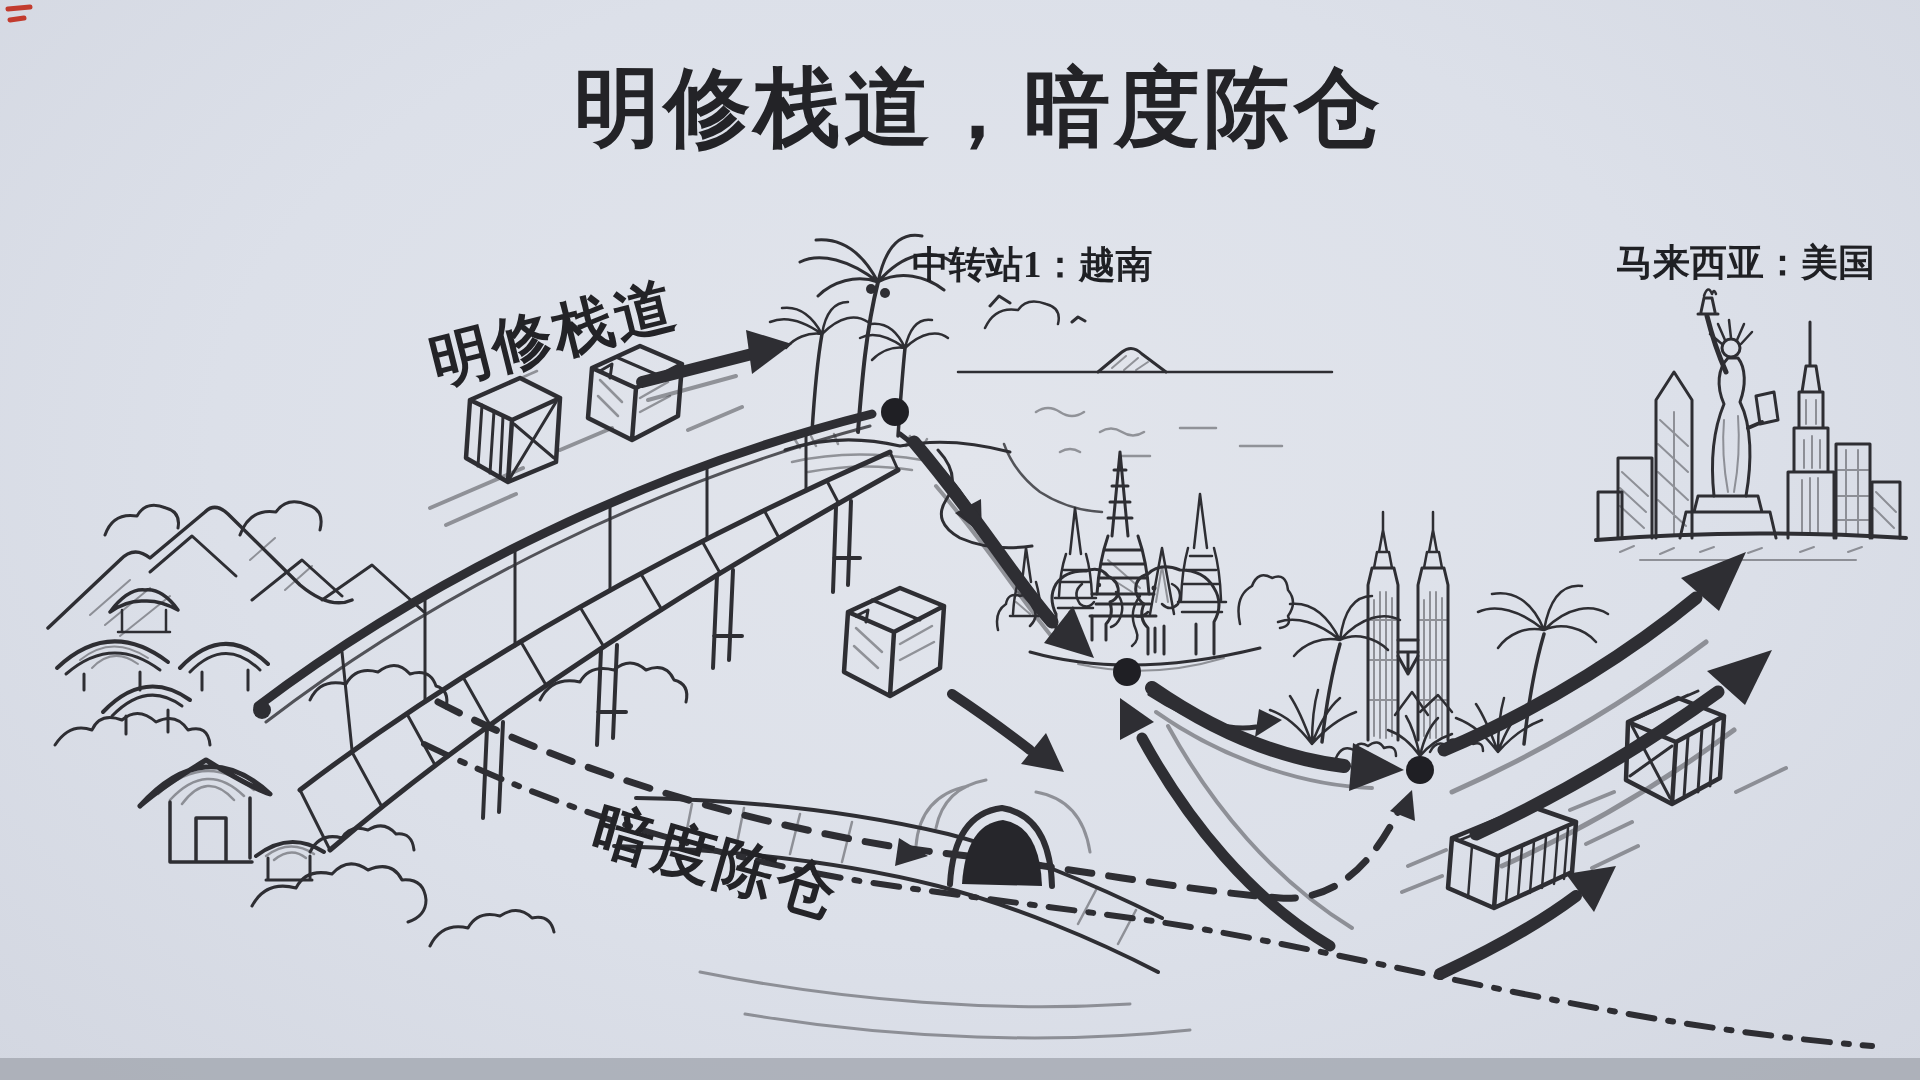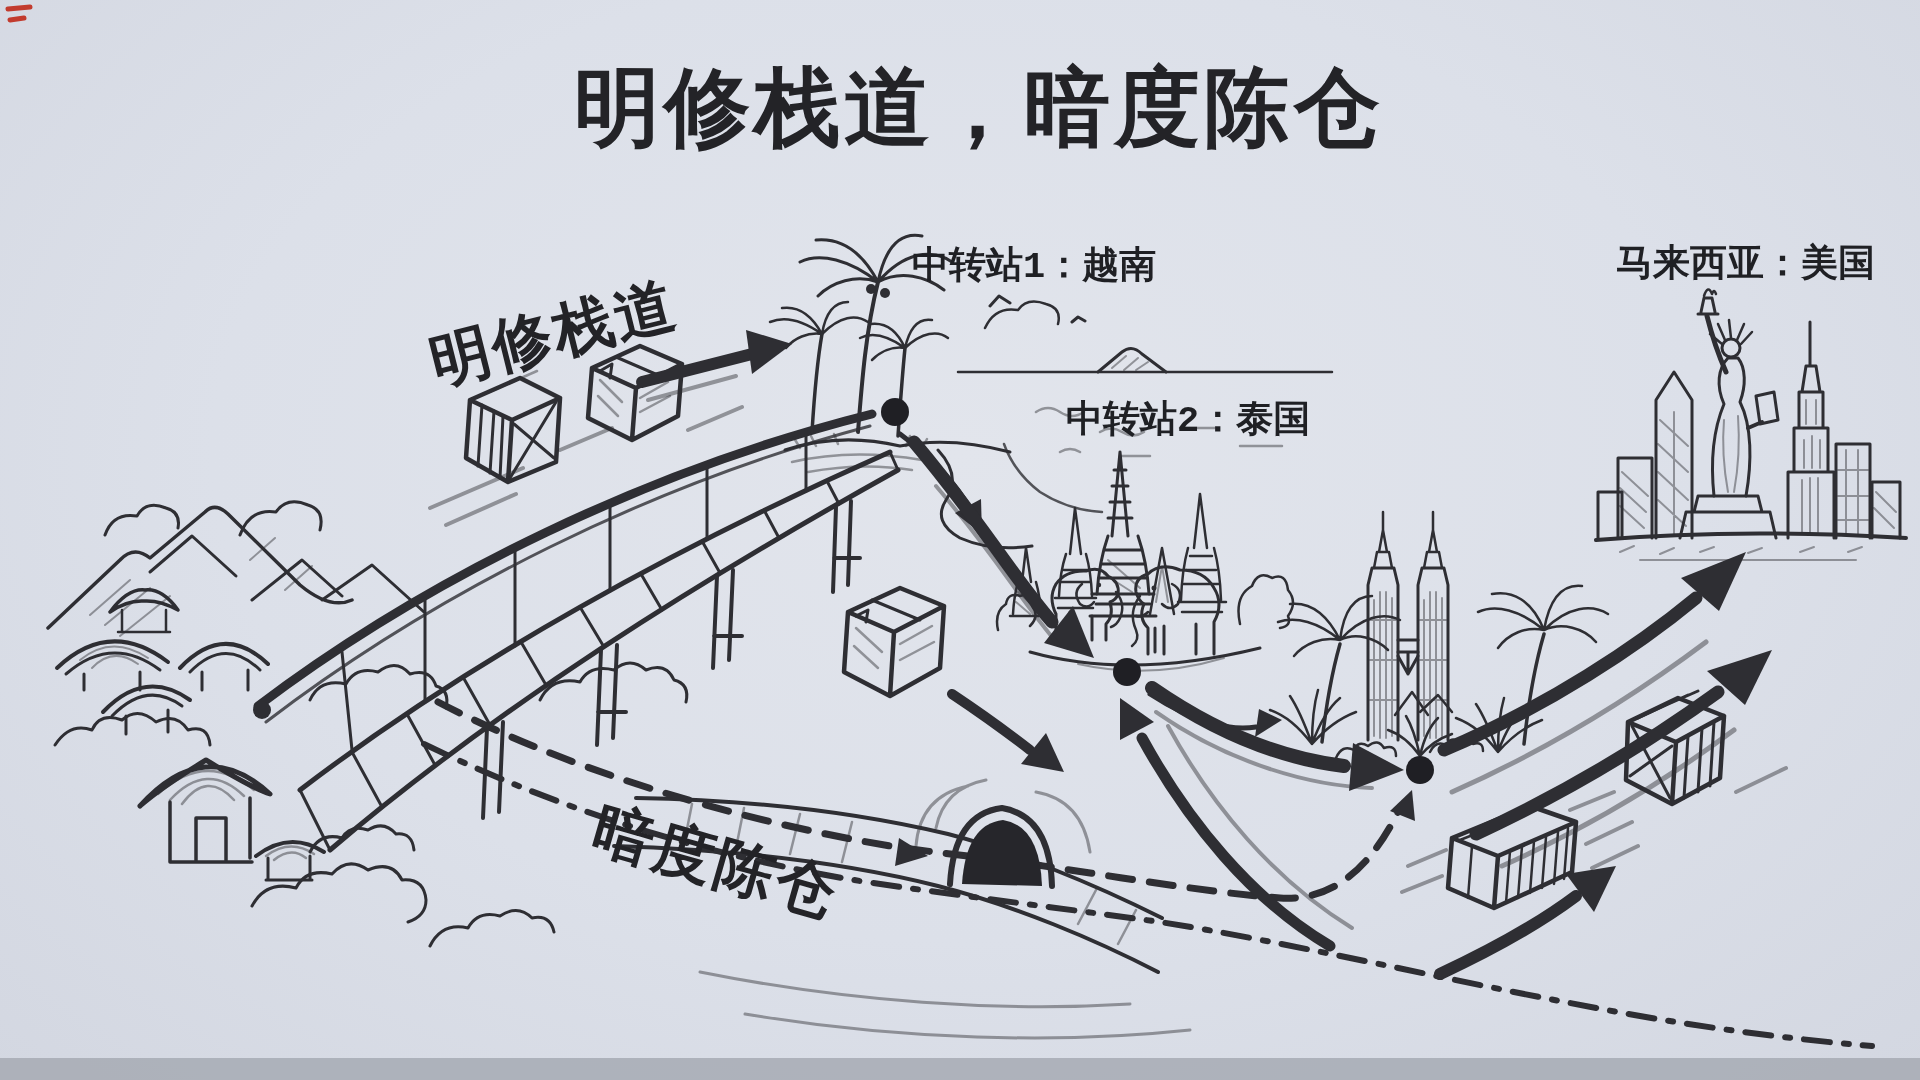--- a/index.html
+++ b/index.html
@@ -1,19 +1,19 @@
 <!DOCTYPE html>
 <html><head>
 <meta charset="utf-8">
 <style>
   html,body{margin:0;padding:0;background:#c9ccd4;}
   .canvas{
     position:relative;width:1920px;height:1080px;overflow:hidden;
     background:radial-gradient(ellipse at 50% 42%, #e2e5ec 0%, #dce0e9 55%, #d3d7e1 100%);
-    font-family:Liberation Mono, monospace;
+    font-family:Liberation Serif, serif;
   }
   svg{position:absolute;left:0;top:0;}
   .k{stroke:#2e2e33;fill:none;stroke-linecap:round;stroke-linejoin:round;}
   .fl{fill:#2e2e33;stroke:none;}
   .hz{stroke:#2e2e33;fill:none;stroke-linecap:round;opacity:.45;}
   .ttl{
     position:absolute;left:979px;top:50px;transform:translateX(-50%);
     font-size:86px;font-weight:700;letter-spacing:4px;color:#232327;white-space:nowrap;
   }
   .lbl{position:absolute;font-weight:700;font-size:37px;color:#1f2024;white-space:nowrap;}
@@ -279,15 +279,14 @@
   <g>
     <path d="M8 9 L30 7 M10 20 L24 18" stroke="#c23b2e" stroke-width="5" stroke-linecap="round" fill="none"></path>
   </g>
   <rect x="0" y="1058" width="1920" height="22" fill="#a9adb6" opacity=".9"></rect>
 </svg>
 
   <div class="ttl">明修栈道，暗度陈仓</div>
   <div class="lbl hand" style="left:428px;top:294px;transform:rotate(-14deg)">明修栈道</div>
   <div class="lbl hand" style="left:590px;top:822px;transform:rotate(16deg)">暗度陈仓</div>
   <div class="lbl" style="left:912px;top:240px">中转站1：越南</div>
-  <div class="lbl" style="left:1066px;top:394px">中转站2：泰国</div>
   <div class="lbl" style="left:1616px;top:238px">马来西亚：美国</div>
 </div>
 
 </body></html>

